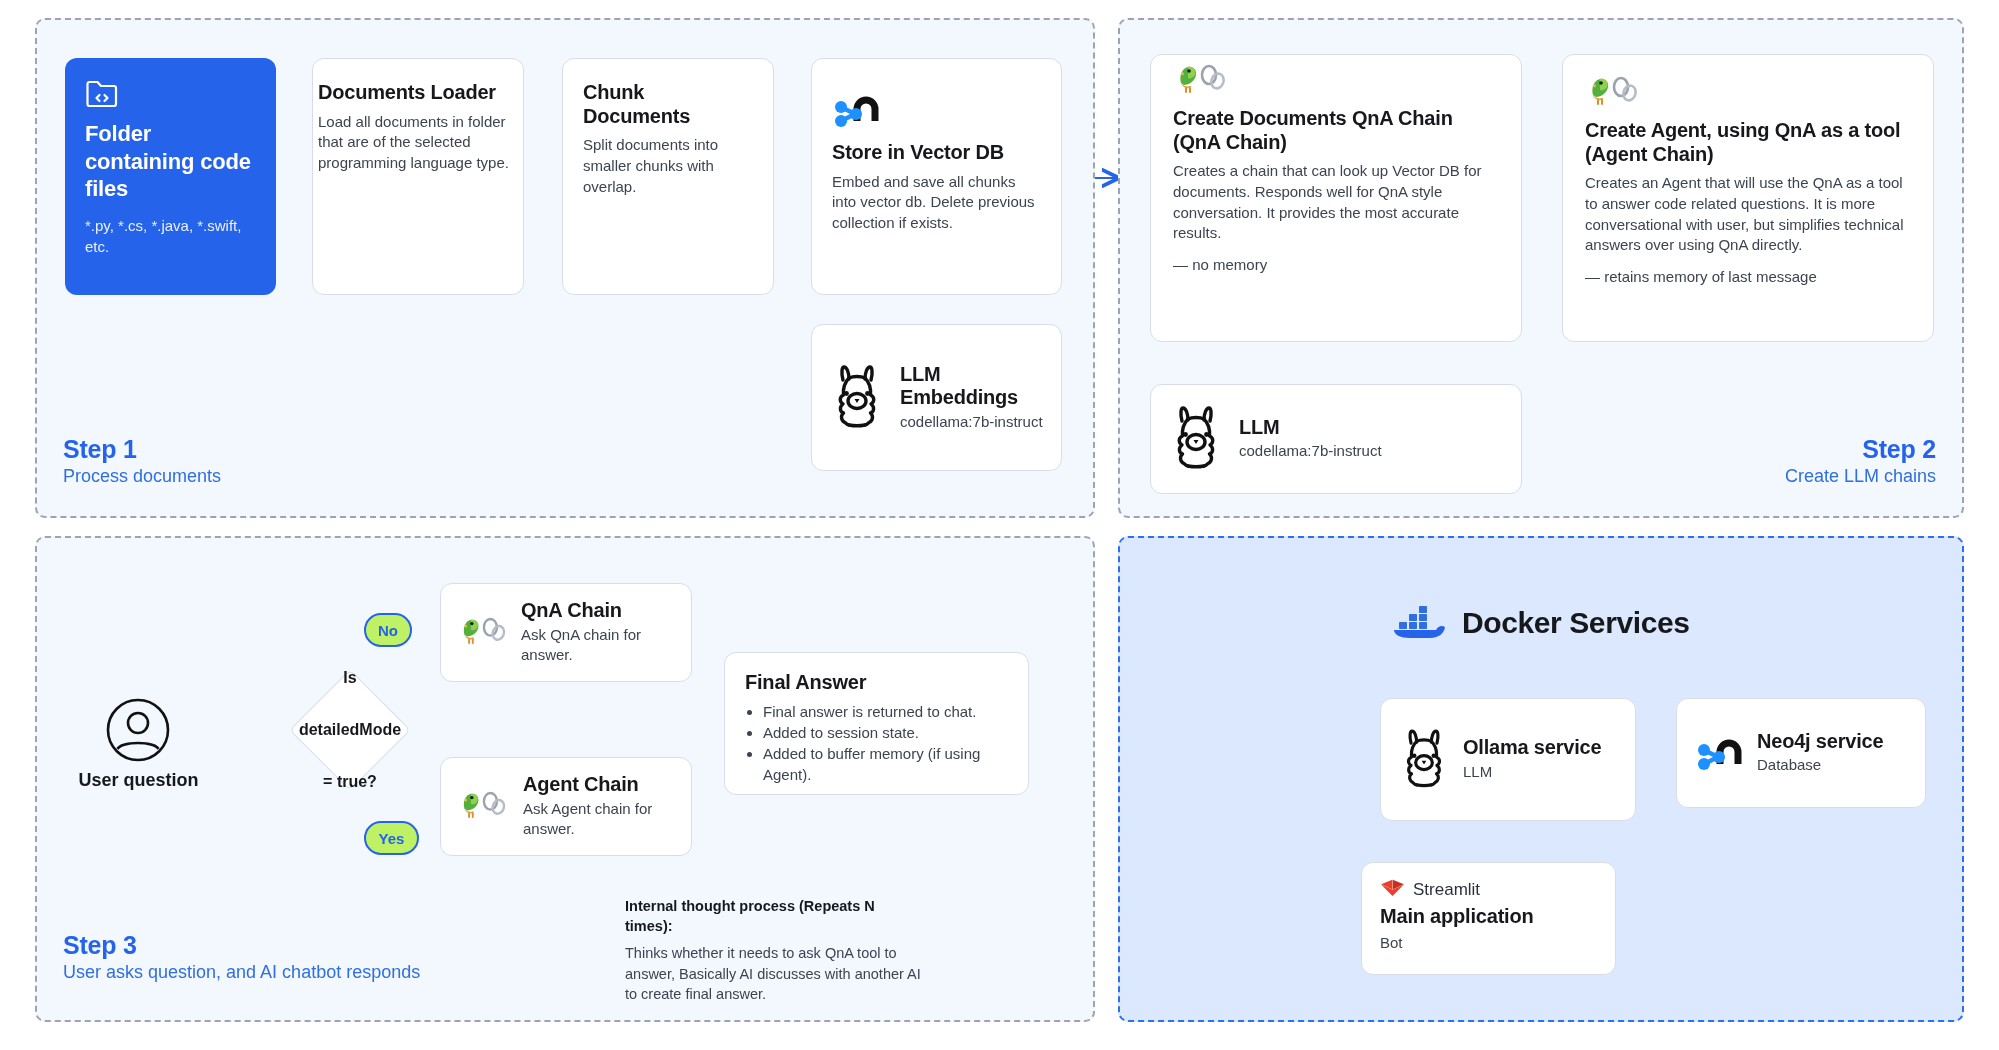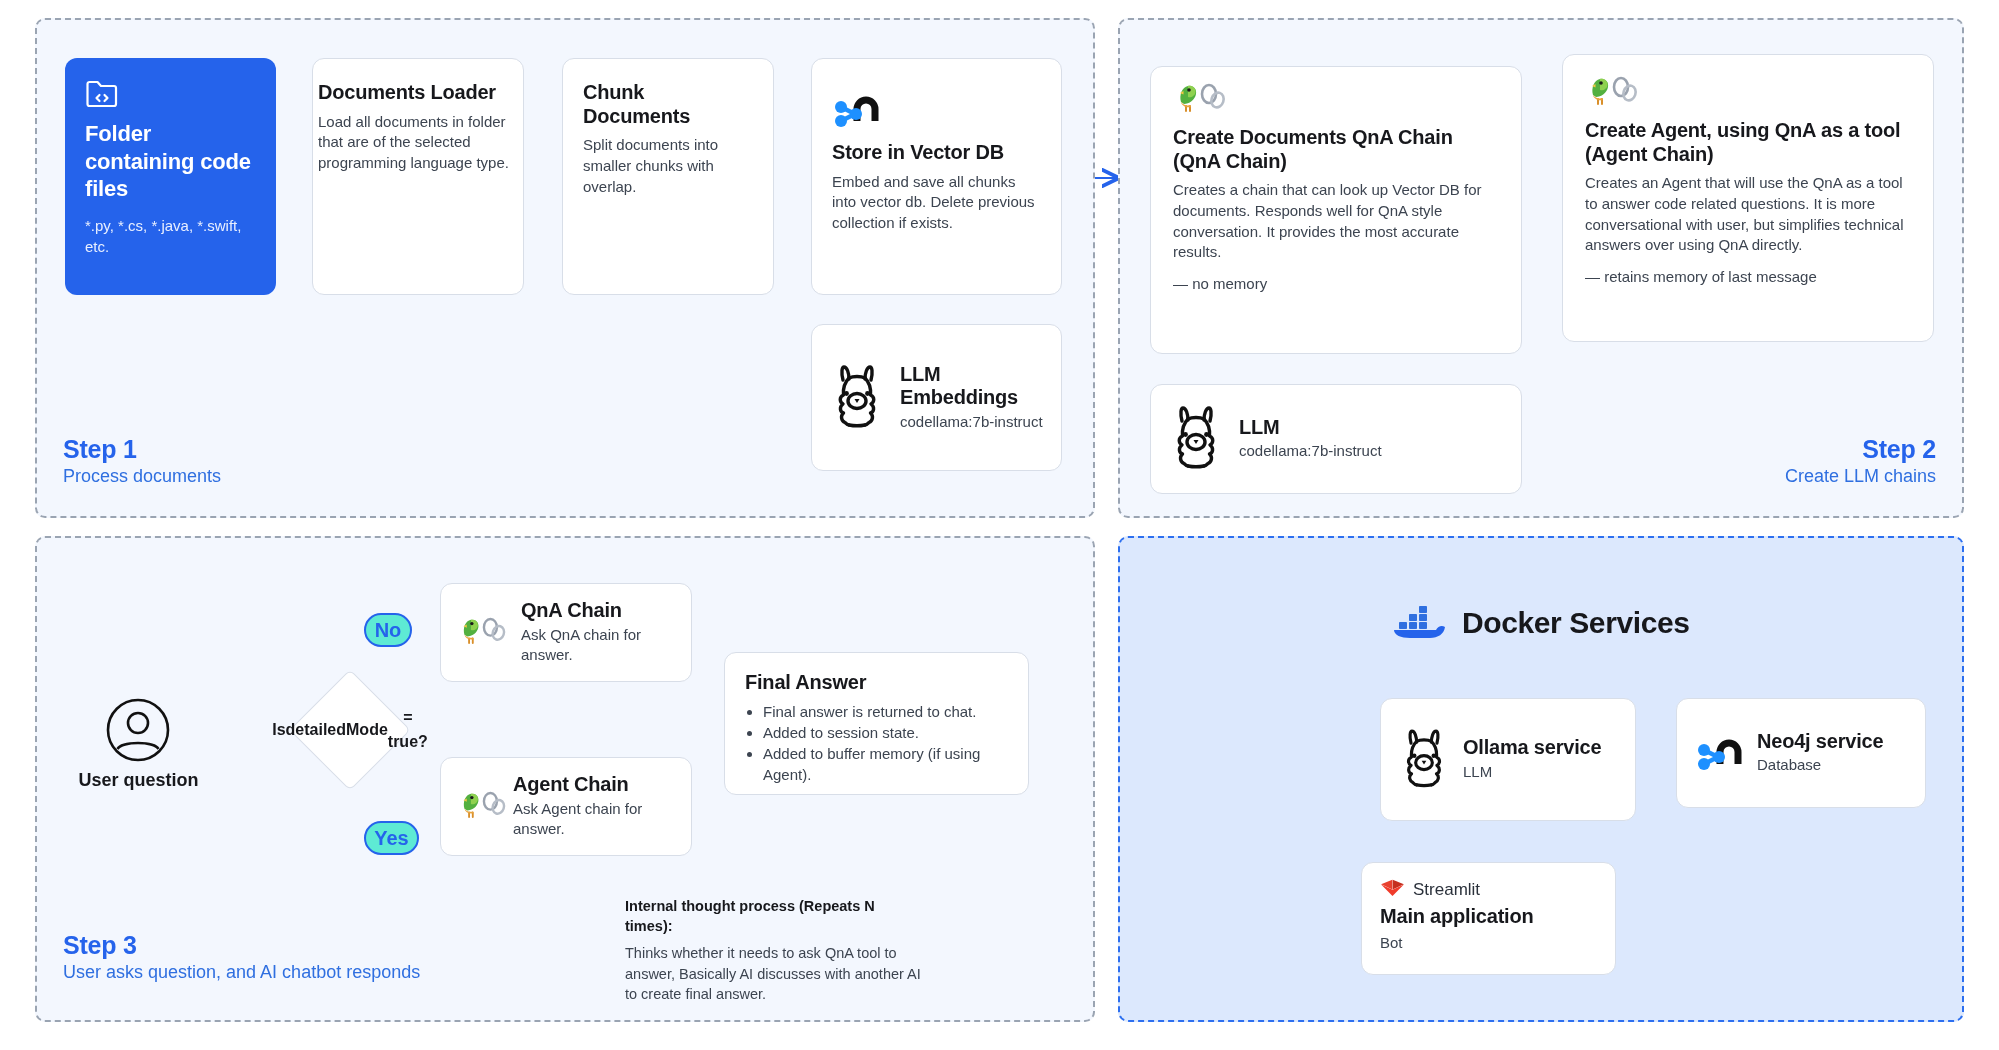--- a/index.html
+++ b/index.html
@@ -53,21 +53,21 @@
   .diamond {
     position: absolute; background: #fff; border: 1px solid #d8dee8;
     transform: rotate(45deg); border-radius: 6px;
   }
   .diamond-text {
     position: absolute; display: flex; align-items: center; justify-content: center;
     text-align: center; font-size: 16px; font-weight: 700; color: #17181c; line-height: 1.5;
   }
   .pill {
     position: absolute; border: 2px solid #2563eb; border-radius: 22px;
-    background: #5eead4; color: #2563eb; font-size: 20px; font-weight: 700;
+    background: #bef264; color: #2563eb; font-size: 15px; font-weight: 700;
     display: flex; align-items: center; justify-content: center;
   }
 
   .user-label { position: absolute; font-size: 18px; font-weight: 700; color: #17181c; }
 
   .thought { position: absolute; width: 300px; }
   .thought .h { font-size: 14.5px; font-weight: 700; color: #17181c; line-height:1.35;}
   .thought .p { font-size: 14.5px; color: #3c4450; line-height: 1.42; margin-top: 7px; }
 
   .docker-head { position: absolute; display: flex; align-items: center; gap: 14px; }
@@ -192,21 +192,21 @@
     </div>
   </div>
 
   <div class="panel panel-dashed" style="left:1118px; top:18px; width:846px; height:500px;"></div>
 
   <div class="step-label right" style="left:1636px; top:434px; width:300px;">
     <div class="t">Step 2</div>
     <div class="s">Create LLM chains</div>
   </div>
 
-  <div class="card" style="left:1150px; top:66px; width:372px; height:288px; padding:15px 22px;">
+  <div class="card" style="left:1150px; top:54px; width:372px; height:288px; padding:8px 22px;">
     <span class="icon-row">
       <svg width="56" height="32" viewBox="0 0 56 32">
         <path d="M13 29 L13 24 M17 29 L17 24" stroke="#d98f2a" stroke-width="2" stroke-linecap="round"></path>
         <path d="M8 20 C6 13 9 5 15 4 C20 3 24 7 23 12 C22 18 16 22 11 22 Z" fill="#53b03f"></path>
         <path d="M15 4 C19 3 23 6 22.5 10 C22 14 18 16 15 15 Z" fill="#8fd14f"></path>
         <path d="M8 20 C10 23 14 24 17 23 L18 25 C13 26 9 24 8 20 Z" fill="#e8a33d"></path>
         <circle cx="16" cy="8" r="1.8" fill="#1a1a1a"></circle>
         <path d="M10.5 9 L7 11 L10.5 12.5 Z" fill="#f2c744"></path>
         <ellipse cx="36" cy="12" rx="7" ry="9" fill="none" stroke="#9aa2ae" stroke-width="2.6"></ellipse>
         <ellipse cx="44.5" cy="18" rx="6" ry="7.5" fill="none" stroke="#b6bdc7" stroke-width="2.6" transform="rotate(18 44.5 18)"></ellipse>
@@ -266,21 +266,21 @@
   <div style="position:absolute; left:105px; top:697px;">
     <svg width="66" height="66" viewBox="0 0 66 66" fill="none" stroke="#111" stroke-width="2.6">
       <circle cx="33" cy="33" r="30"></circle>
       <circle cx="33" cy="26" r="10"></circle>
       <path d="M12.5 52 C17 44 49 44 53.5 52"></path>
     </svg>
   </div>
   <div class="user-label" style="left:66px; top:770px; width:145px; text-align:center;">User question</div>
 
   <div class="diamond" style="left:307px; top:687px; width:86px; height:86px;"></div>
-  <div class="diamond-text" style="left:281px; top:690px; width:138px; height:80px; ">
+  <div class="diamond-text" style="left:281px; top:690px; width:138px; height:80px; flex-direction:column;gap:28px;">
     <span>Is</span>
     <span>detailedMode</span>
     <span>= true?</span>
   </div>
 
   <div class="pill" style="left:364px; top:613px; width:48px; height:34px;">No</div>
   <div class="pill" style="left:364px; top:821px; width:55px; height:34px;">Yes</div>
 
   <div class="card hrow" style="left:440px; top:583px; width:252px; height:99px; gap:12px; padding:12px 16px;">
     <span>
@@ -294,21 +294,21 @@
         <ellipse cx="36" cy="12" rx="7" ry="9" fill="none" stroke="#9aa2ae" stroke-width="2.6"></ellipse>
         <ellipse cx="44.5" cy="18" rx="6" ry="7.5" fill="none" stroke="#b6bdc7" stroke-width="2.6" transform="rotate(18 44.5 18)"></ellipse>
       </svg>
     </span>
     <div class="txt">
       <div class="title">QnA Chain</div>
       <div class="body" style="max-width:125px;">Ask QnA chain for answer.</div>
     </div>
   </div>
 
-  <div class="card hrow" style="left:440px; top:757px; width:252px; height:99px; gap:4px; padding:12px 16px;">
+  <div class="card hrow" style="left:440px; top:757px; width:252px; height:99px; gap:14px; padding:12px 16px;">
     <span>
       <svg width="52" height="30" viewBox="0 0 56 32">
         <path d="M13 29 L13 24 M17 29 L17 24" stroke="#d98f2a" stroke-width="2" stroke-linecap="round"></path>
         <path d="M8 20 C6 13 9 5 15 4 C20 3 24 7 23 12 C22 18 16 22 11 22 Z" fill="#53b03f"></path>
         <path d="M15 4 C19 3 23 6 22.5 10 C22 14 18 16 15 15 Z" fill="#8fd14f"></path>
         <path d="M8 20 C10 23 14 24 17 23 L18 25 C13 26 9 24 8 20 Z" fill="#e8a33d"></path>
         <circle cx="16" cy="8" r="1.8" fill="#1a1a1a"></circle>
         <path d="M10.5 9 L7 11 L10.5 12.5 Z" fill="#f2c744"></path>
         <ellipse cx="36" cy="12" rx="7" ry="9" fill="none" stroke="#9aa2ae" stroke-width="2.6"></ellipse>
         <ellipse cx="44.5" cy="18" rx="6" ry="7.5" fill="none" stroke="#b6bdc7" stroke-width="2.6" transform="rotate(18 44.5 18)"></ellipse>

